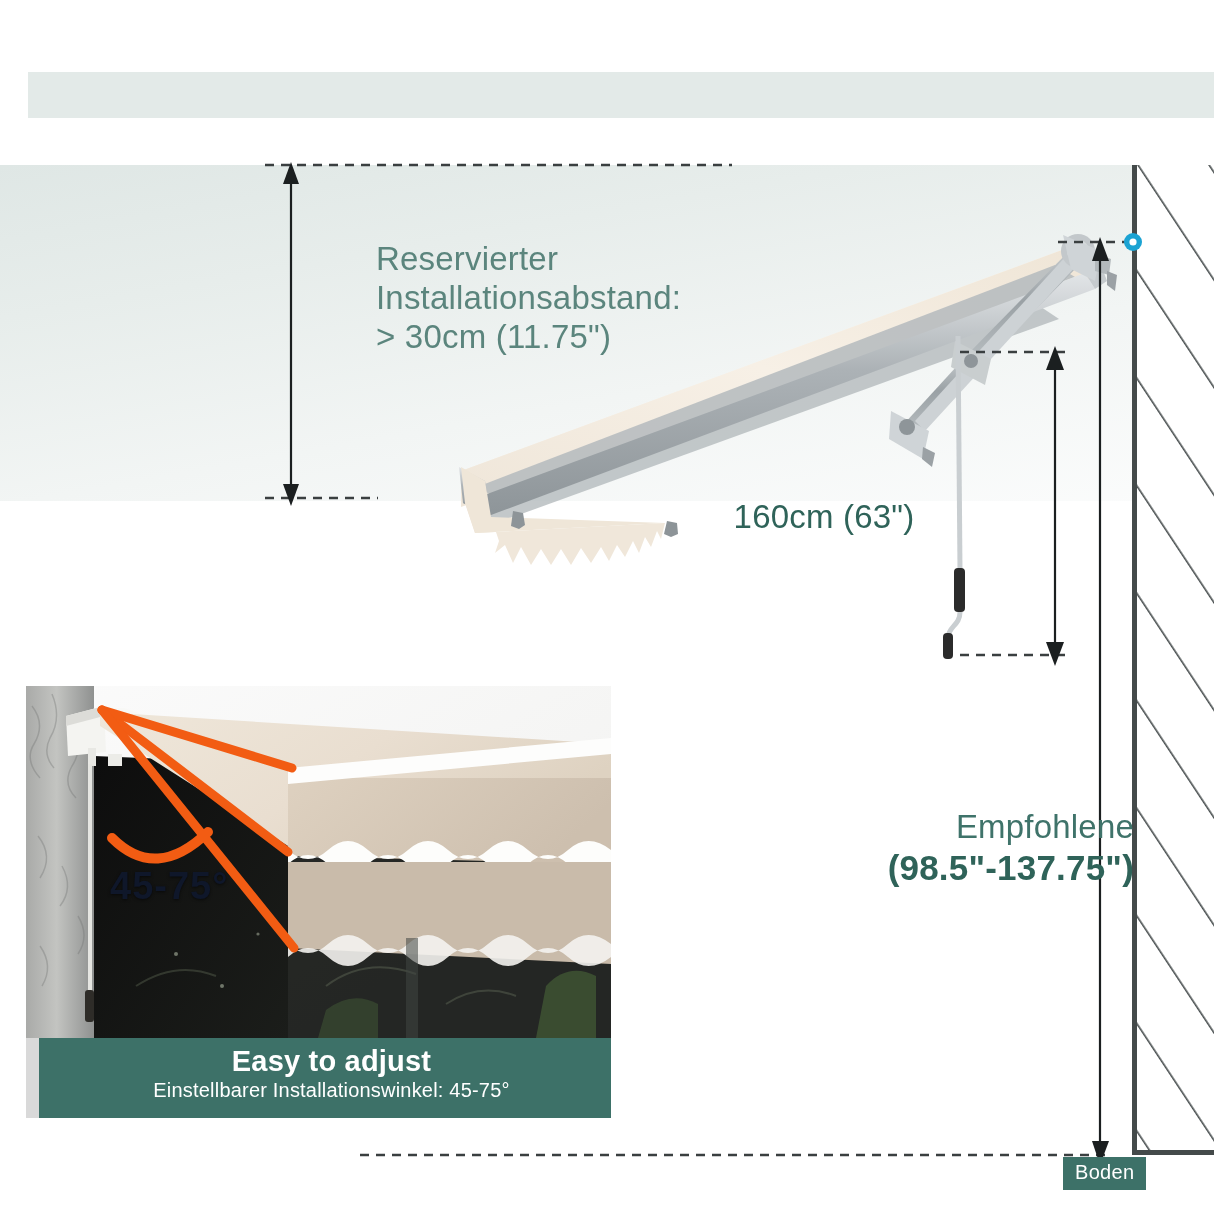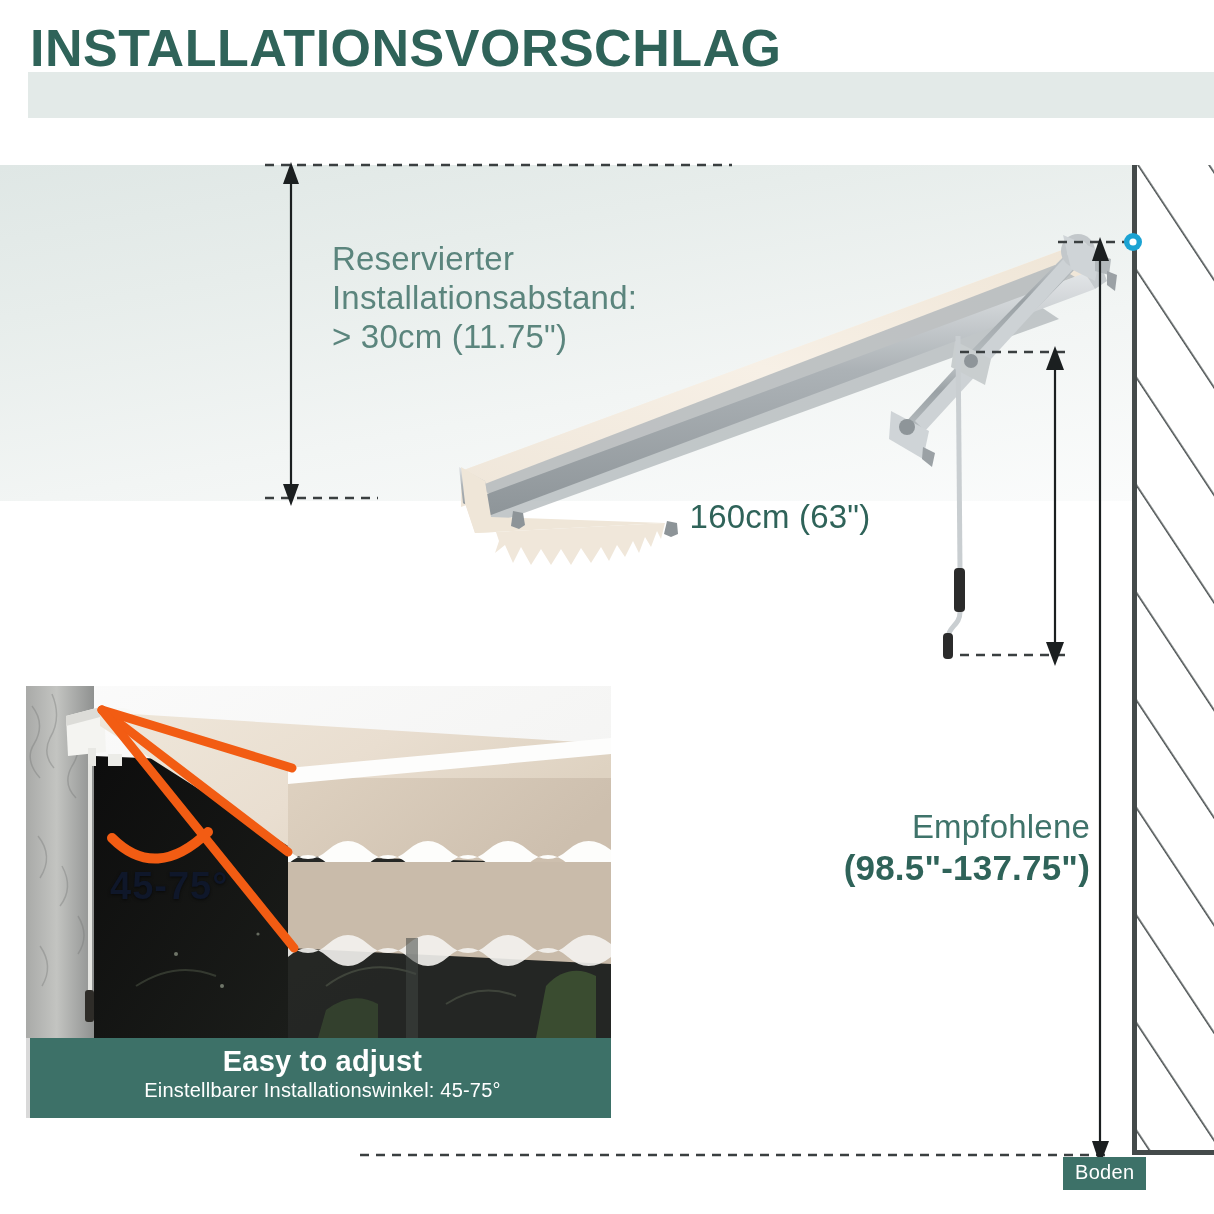--- a/index.html
+++ b/index.html
@@ -36,21 +36,21 @@
   #wall-hatch{position:absolute;left:0;top:0;width:100%;height:100%;}
 
   
   #awning{position:absolute;left:395px;top:215px;width:730px;height:350px;}
   #crank{position:absolute;left:940px;top:330px;width:60px;height:330px;}
 
   
   .dim-svg{position:absolute;overflow:visible;}
 
   
-  .label{position:absolute;color:#3b6a62;line-height:1.18;}
+  .label{position:absolute;color:#3b6a62;line-height:1.18;margin-left:44px;}
   #lbl-reserve{
     left:332px;top:240px;width:400px;font-size:33px;font-weight:300;
     color:#5b857d;letter-spacing:.2px;
   }
   #lbl-crank{
     left:580px;top:498px;width:400px;font-size:33px;font-weight:300;
     color:#2f6359;text-align:center;letter-spacing:.2px;
   }
   #lbl-height{
     left:730px;top:808px;width:360px;font-size:33px;font-weight:300;
@@ -65,38 +65,37 @@
     line-height:1;letter-spacing:.3px;
   }
 
   
   #photo-card{
     position:absolute;left:26px;top:686px;width:585px;height:432px;
     overflow:hidden;background:#d9d9d9;
   }
   #photo{position:absolute;left:0;top:0;width:585px;height:352px;overflow:hidden;}
   #photo-caption{
-    position:absolute;left:4px;top:352px;width:585px;height:80px;
+    position:absolute;left:13px;top:352px;width:585px;height:80px;
     background:#3d7168;color:#fff;text-align:center;box-sizing:border-box;
     padding-top:6px;
   }
   #caption-main{font-size:29px;font-weight:bold;line-height:1.18;letter-spacing:.2px;}
   #caption-sub{font-size:20px;font-weight:300;line-height:1.22;letter-spacing:.2px;}
   #angle-text{
     position:absolute;left:110px;top:865px;font-size:38px;font-weight:bold;
     color:#0f172a;letter-spacing:1px;text-shadow:0 1px 3px rgba(0,0,0,.55);
   }
 </style>
 </head>
 <body>
 
 <div id="stage">
 
   <div id="title-banner"></div>
-  <div id="page-title">INSTALLATIONSVORSCHLAG</div>
 
   <div id="scene-panel"></div>
 
   <div id="wall">
     <svg id="wall-hatch" viewBox="0 0 82 990" preserveAspectRatio="none">
       <defs>
         <pattern id="hatchp" width="62" height="62" patternUnits="userSpaceOnUse" patternTransform="rotate(-35)">
           <line x1="0" y1="0" x2="0" y2="62" stroke="#4a5051" stroke-width="3.4"></line>
         </pattern>
       </defs>

